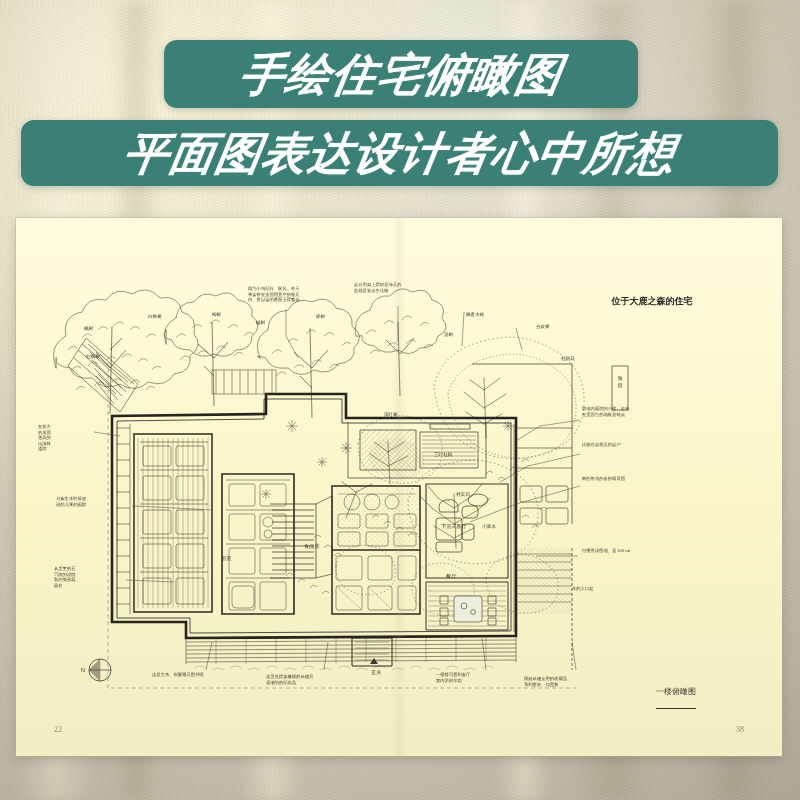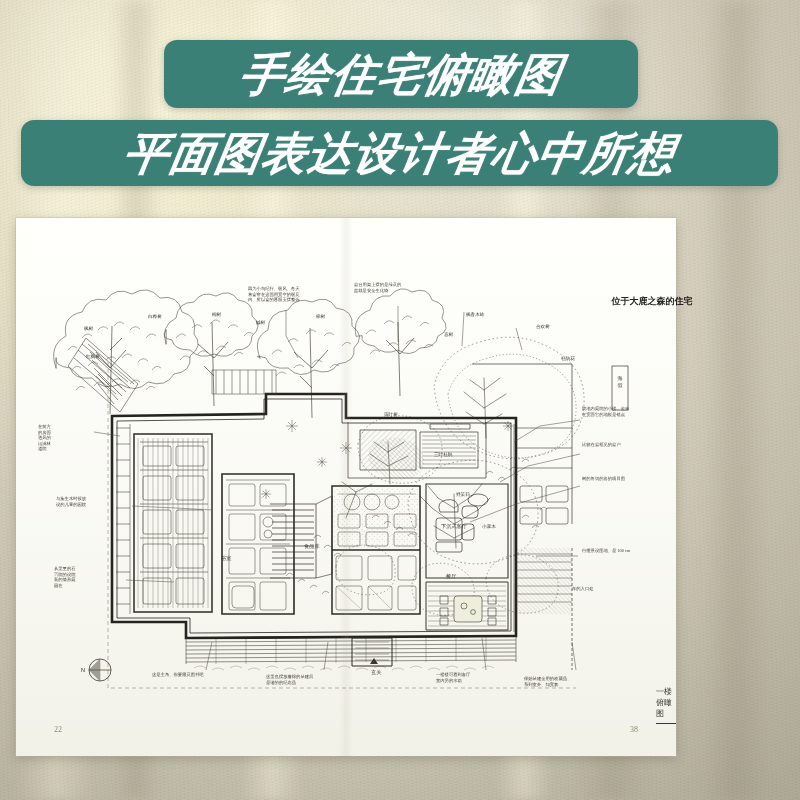--- a/index.html
+++ b/index.html
@@ -50,22 +50,22 @@
     font-style:italic;
     text-shadow:0 0 1px rgba(255,255,255,.6);
   }
   #banner1{left:164px;top:40px;width:474px;height:68px;border-radius:13px;}
   #banner1 span{font-size:45px;line-height:45px;}
   #banner2{left:21px;top:120px;width:757px;height:66px;border-radius:13px;}
   #banner2 span{font-size:45px;line-height:45px;}
 
   
   #page{
-    position:absolute;left:16px;top:218px;width:660px;height:538px;
-    background:#ffffff;
+    position:absolute;left:16px;top:218px;width:766px;height:538px;
+    background:#fef9c3;
     box-shadow:0 3px 10px rgba(90,84,64,.30), 0 0 0 1px rgba(200,196,175,.5);
   }
   .page-tone{position:absolute;inset:0;background:linear-gradient(180deg,rgba(255,255,248,.5),rgba(235,234,214,.25) 55%,rgba(222,221,198,.4));pointer-events:none;}
   .gutter{position:absolute;left:50%;top:0;bottom:0;width:14px;margin-left:-7px;
     background:linear-gradient(90deg,rgba(170,166,142,0),rgba(170,166,142,.13),rgba(170,166,142,0));}
   .pagenum{position:absolute;font-size:8px;color:#8d8a74;font-family:"Liberation Serif",serif;}
   #pn-left{left:38px;bottom:22px;}
   #pn-right{right:38px;bottom:22px;}
 
   
@@ -481,19 +481,19 @@
           <path d="M0,-11 L-11,0 L0,11 Z" fill="#5c594b" opacity=".55" stroke="#3a382e" stroke-width=".5"></path>
           <text id="northLbl" class="lbl" x="-17" y="2" font-size="6" text-anchor="middle">N</text>
         </g>
 
         <g>
           <path d="M358,440 L362,446 L354,446 Z" fill="#3a382e"></path>
         </g>
       </svg>
     </div>
 
-    <div style="position:absolute;left:640px;top:468px;font-size:8px;color:#3a382e;font-family:'Liberation Serif',serif;border-bottom:1px solid #3a382e;padding-bottom:4px;">一楼俯瞰图</div>
+    <div style="position:absolute;left:640px;top:468px;font-size:8px;color:#3a382e;font-family:'Liberation Serif',serif;border-bottom:1px solid #3a382e;padding-bottom:11px;">一楼俯瞰图</div>
 
     <div class="gutter"></div>
     <div class="pagenum" id="pn-left">22</div>
     <div class="pagenum" id="pn-right">38</div>
   </div>
 </div>
 
 </body></html>

